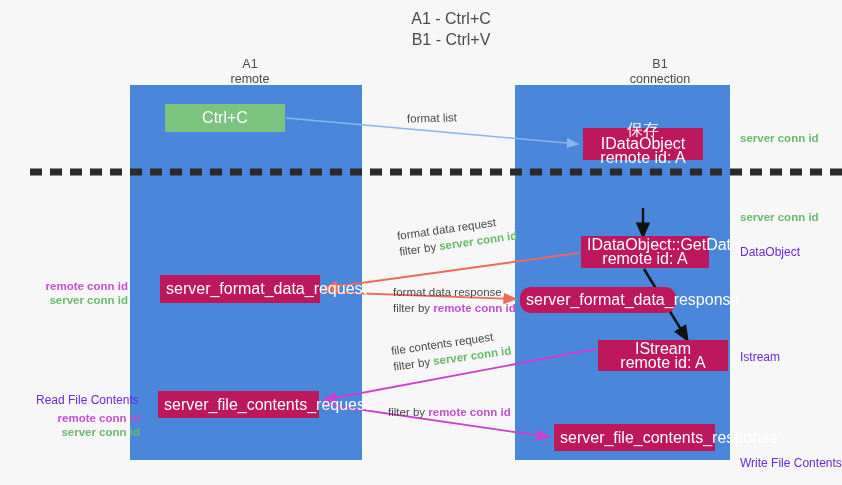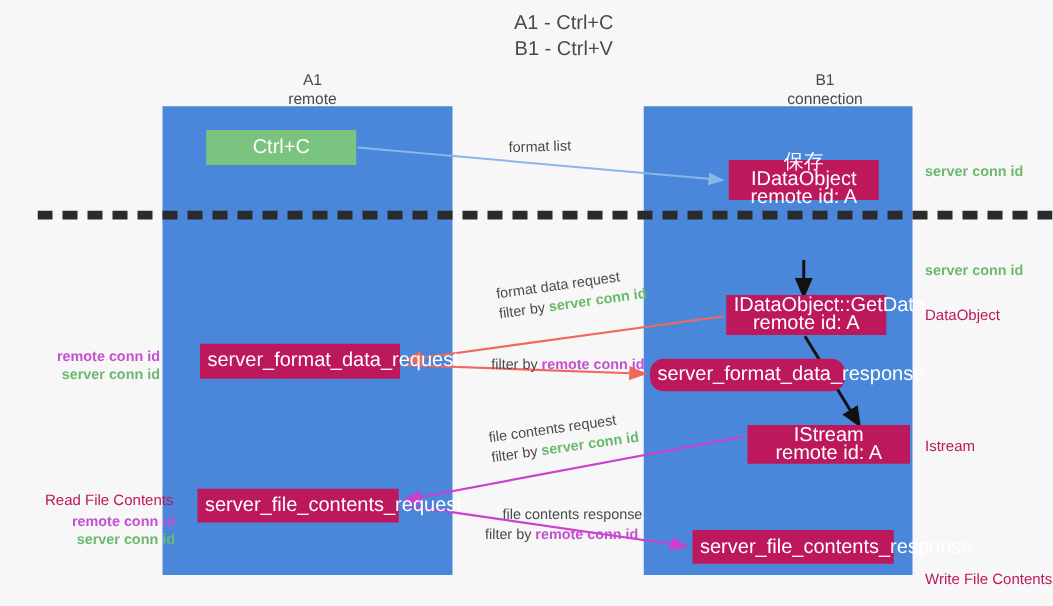--- a/index.html
+++ b/index.html
@@ -74,21 +74,21 @@
   #box-file-req          { left: 128px; top: 391px;  width: 161px; height: 27px; }
   #box-file-resp         { left: 524px; top: 424px;  width: 161px; height: 27px; }
 
   
   .side-label {
     font-size: 11.5px;
     line-height: 14px;
   }
   .green-txt  { color: #6aba6e; font-weight: bold; }
   .purple-txt { color: #c450d0; font-weight: bold; }
-  .plain-txt  { color: #be185d; }
+  .plain-txt  { color: #6d28d9; }
 
   #label-server-conn-1 { left: 710px; top: 131px; }
   #label-server-conn-2 { left: 710px; top: 210px; }
   #label-dataobject    { left: 710px; top: 245px; font-size: 12px; }
   #label-istream       { left: 710px; top: 350px; font-size: 12px; }
   #label-write-file    { left: 710px; top: 456px; font-size: 12px; }
 
   #label-left-conn-1 { left: 10px; top: 279px; width: 88px; text-align: right; }
   #label-read-file   { left: 6px;  top: 393px; width: 110px; text-align: left; font-size: 12px; }
   #label-left-conn-2 { left: 10px; top: 411px; width: 100px; text-align: right; }
@@ -238,32 +238,32 @@
   </div>
 
   <div class="abs edge-label" id="edge-fmt-data-req">
     <div>format data request</div>
     <div>
       <span>filter by </span><b class="green-txt">server conn id</b>
     </div>
   </div>
 
   <div class="abs edge-label" id="edge-fmt-data-resp">
+    <div>format data response</div>
     <div>
       <span>filter by </span><b class="purple-txt">remote conn id</b>
     </div>
   </div>
 
   <div class="abs edge-label" id="edge-file-req">
     <div>file contents request</div>
     <div>
       <span>filter by </span><b class="green-txt">server conn id</b>
     </div>
   </div>
 
   <div class="abs edge-label" id="edge-file-resp">
-    <div style="margin-left:22px">file contents response</div>
     <div class="l2">
       <span>filter by </span><b class="purple-txt">remote conn id</b>
     </div>
   </div>
 
 </div>
 
 </body></html>

